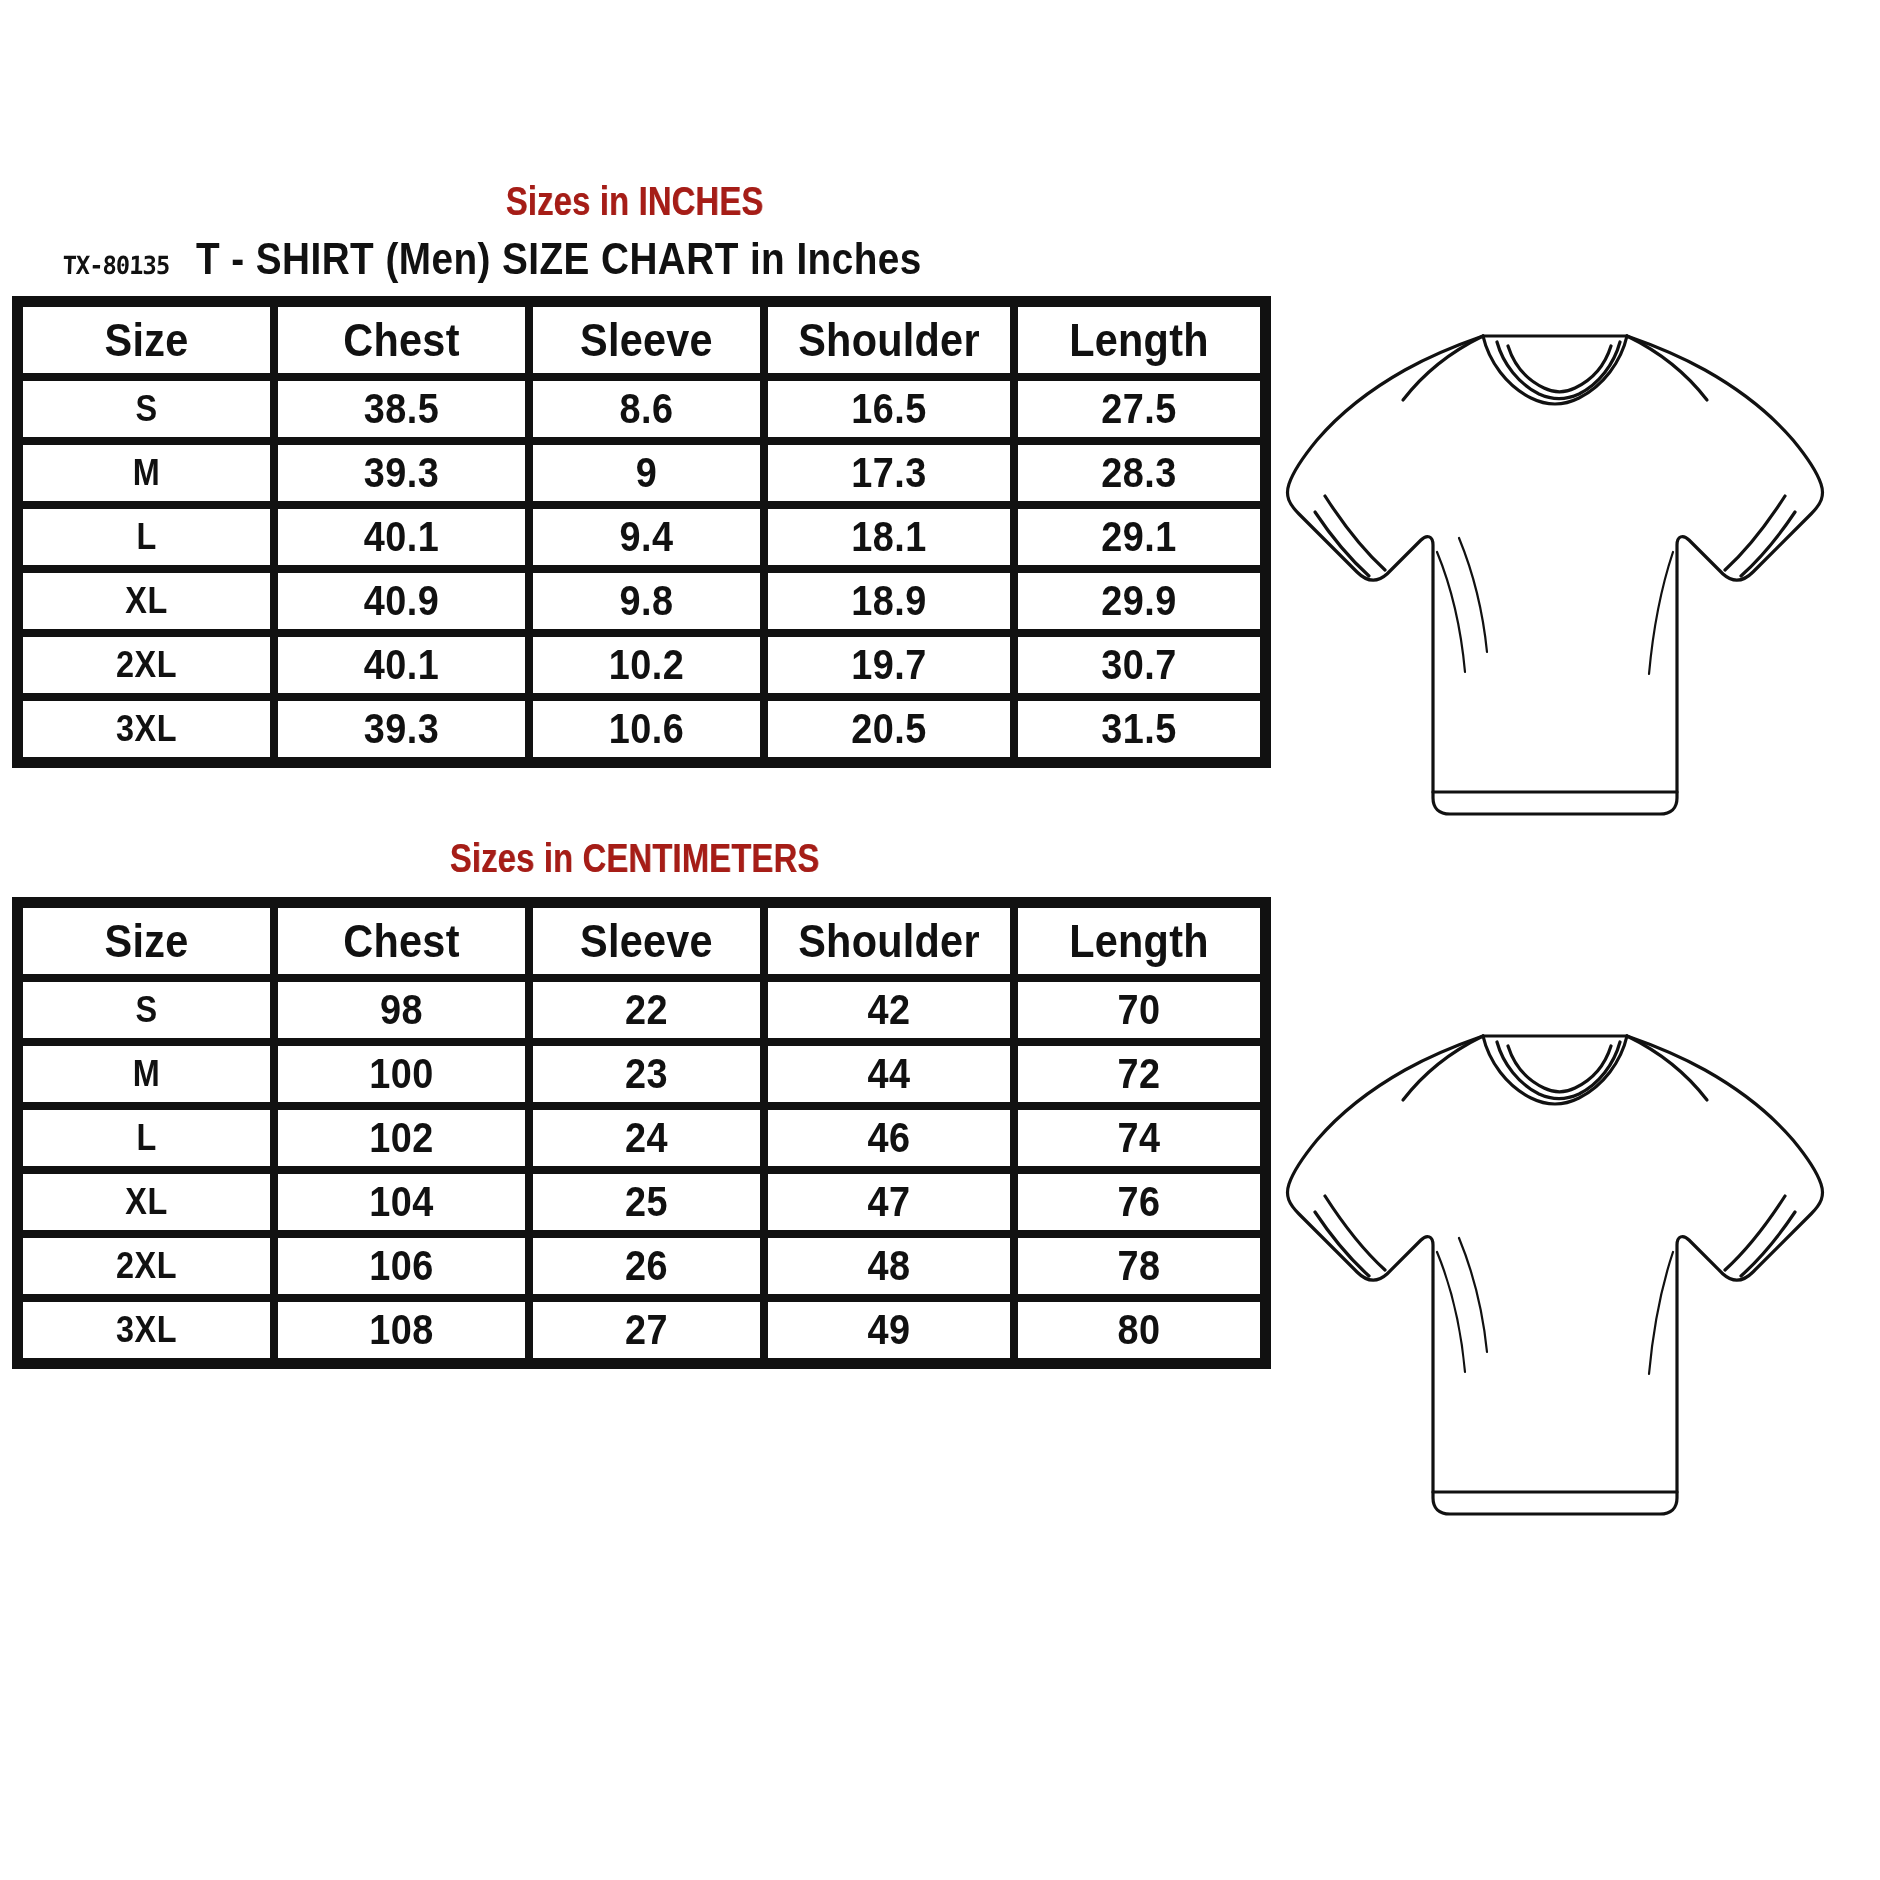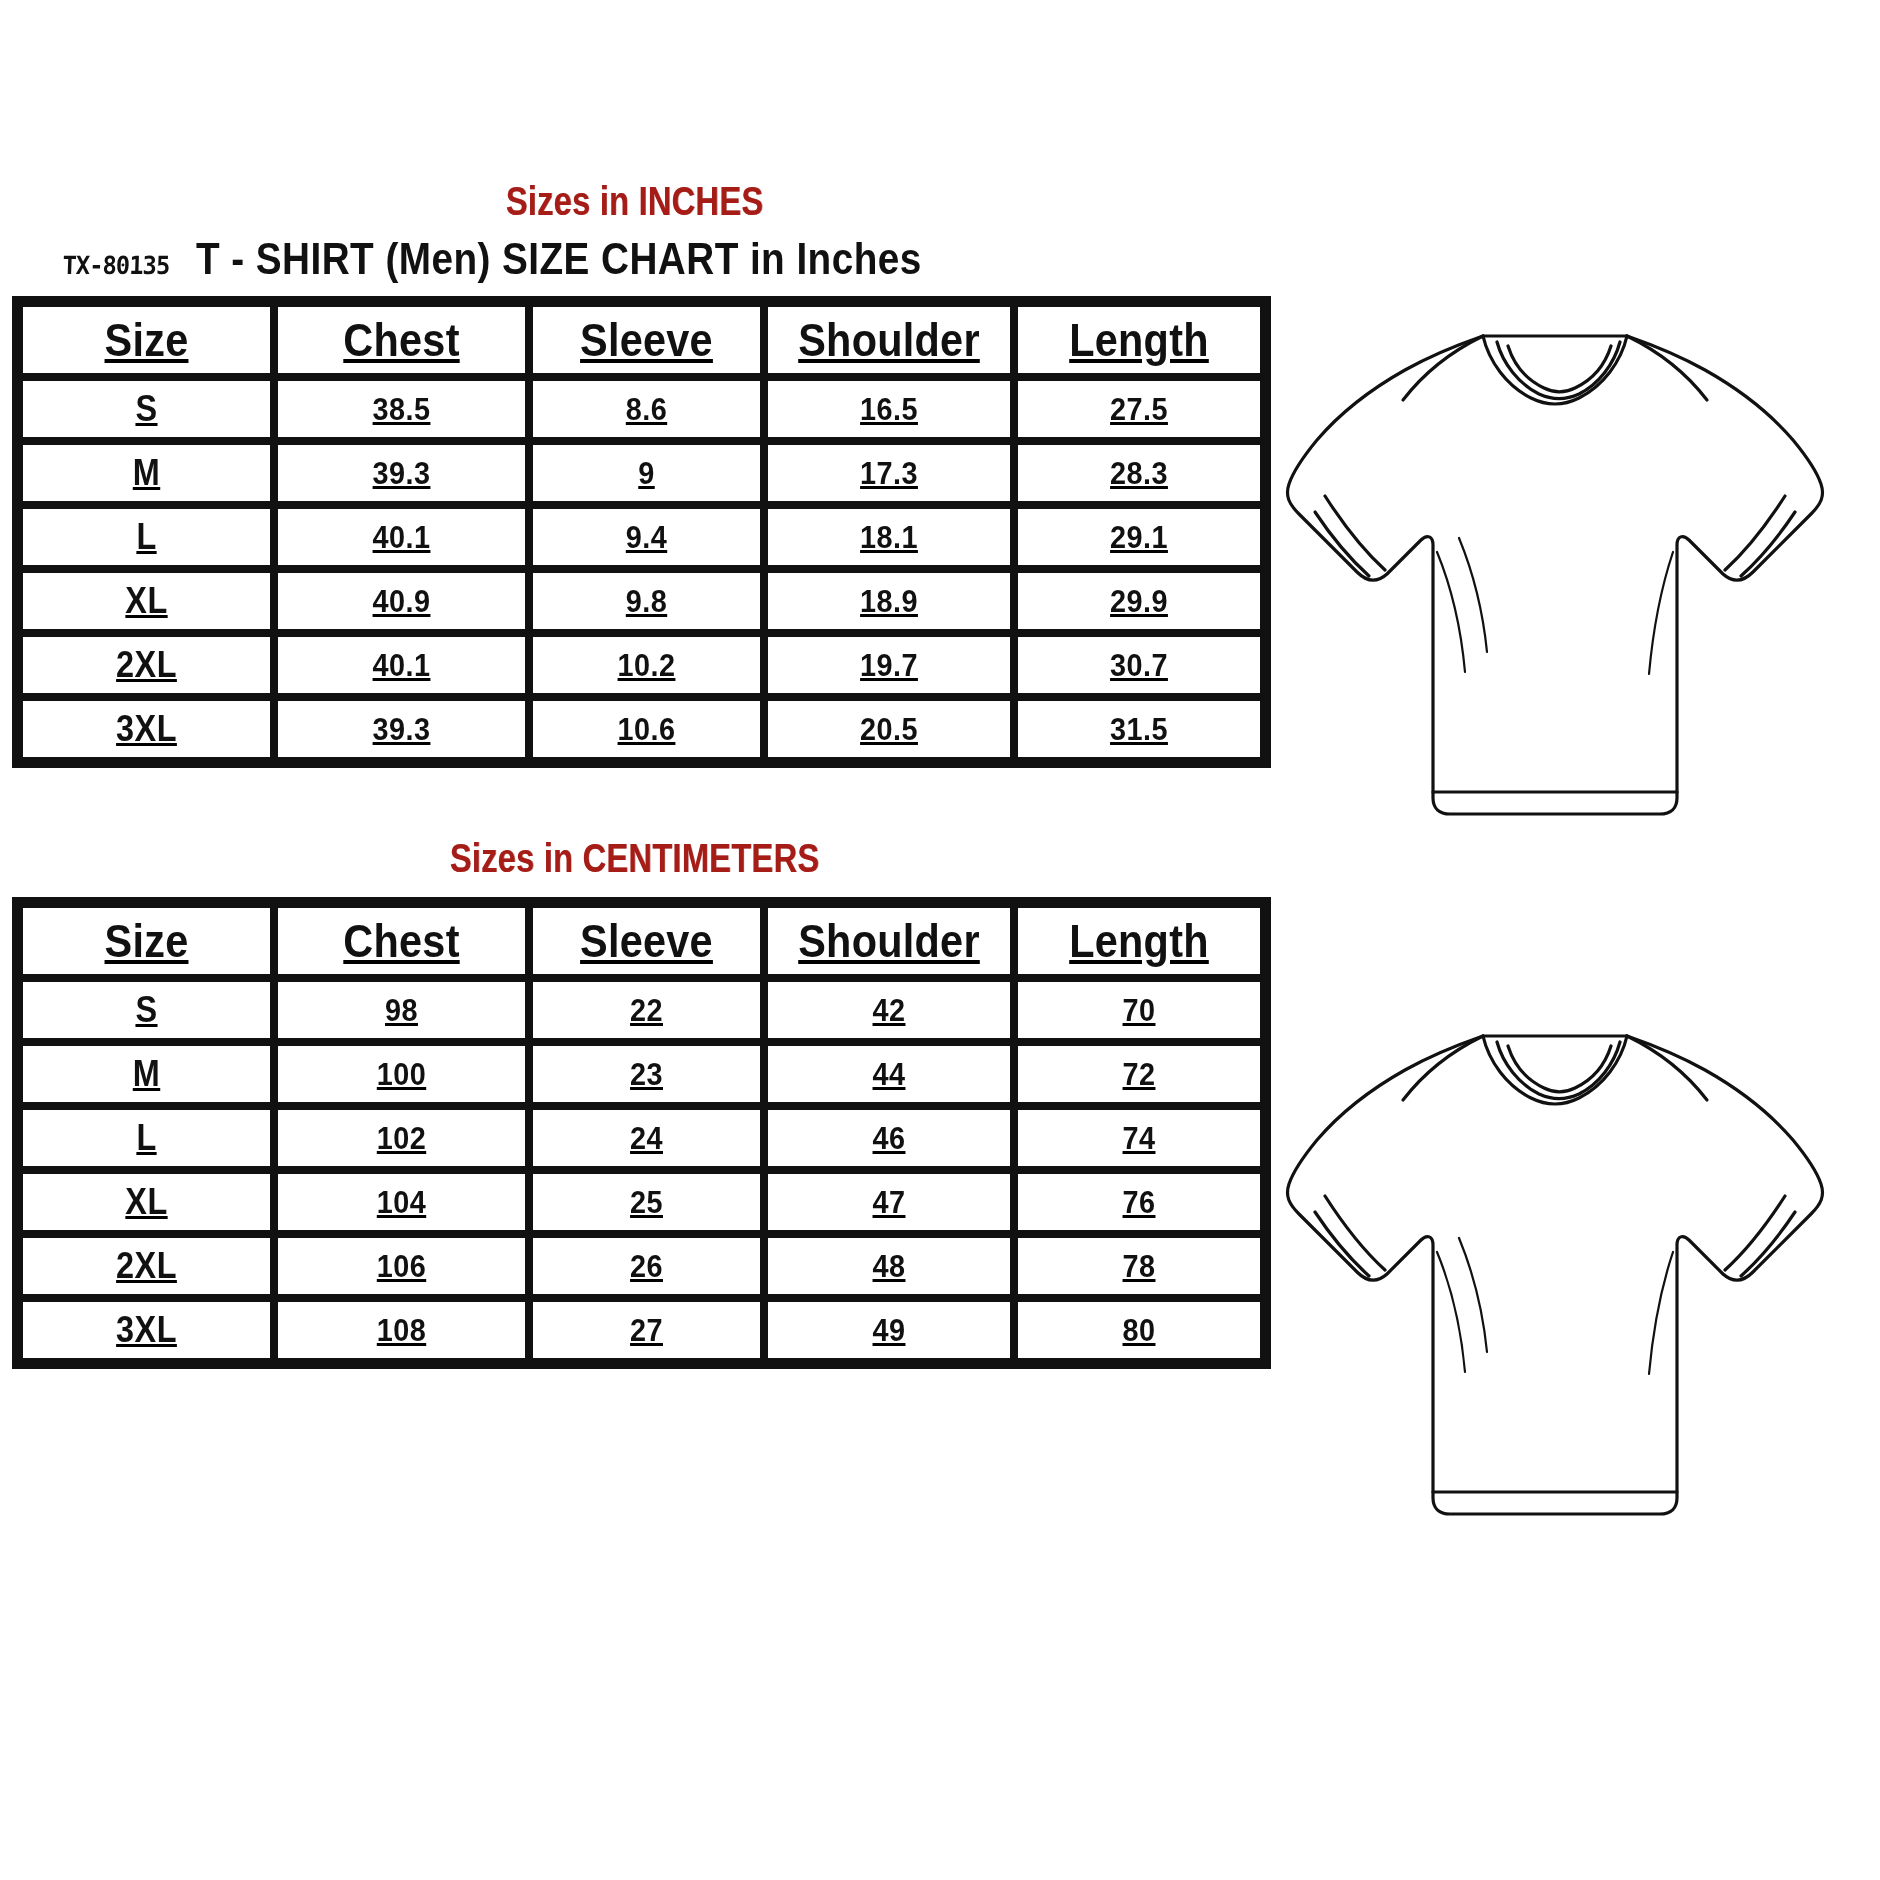--- a/index.html
+++ b/index.html
@@ -74,41 +74,40 @@
   }
 
   
   table.size-table {
     border-collapse: separate;
     border-spacing: 0;
     width: 1245px;
     table-layout: fixed;
     background: #111;
     border: 7px solid #111;
-    text-decoration: underline;
   }
   table.size-table td,
   table.size-table th {
     background: #ffffff;
     border: 4px solid #111;
     text-align: center;
     vertical-align: middle;
     font-family: "Liberation Sans Narrow", "Liberation Sans", sans-serif;
     color: #111;
   }
   table.size-table th {
     font-weight: bold;
     font-size: 46px;
     height: 64px;
     letter-spacing: 0.3px;
     transform: scaleX(1);
   }
   table.size-table td {
     font-weight: bold;
-    font-size: 32px;
+    font-size: 42px;
     height: 54px;
     letter-spacing: 0.5px;
   }
   table.size-table td.size-cell {
     font-size: 36px;
   }
   .hdr-inner, .cell-inner {
     display: block;
     transform: scaleX(0.9);
   }

